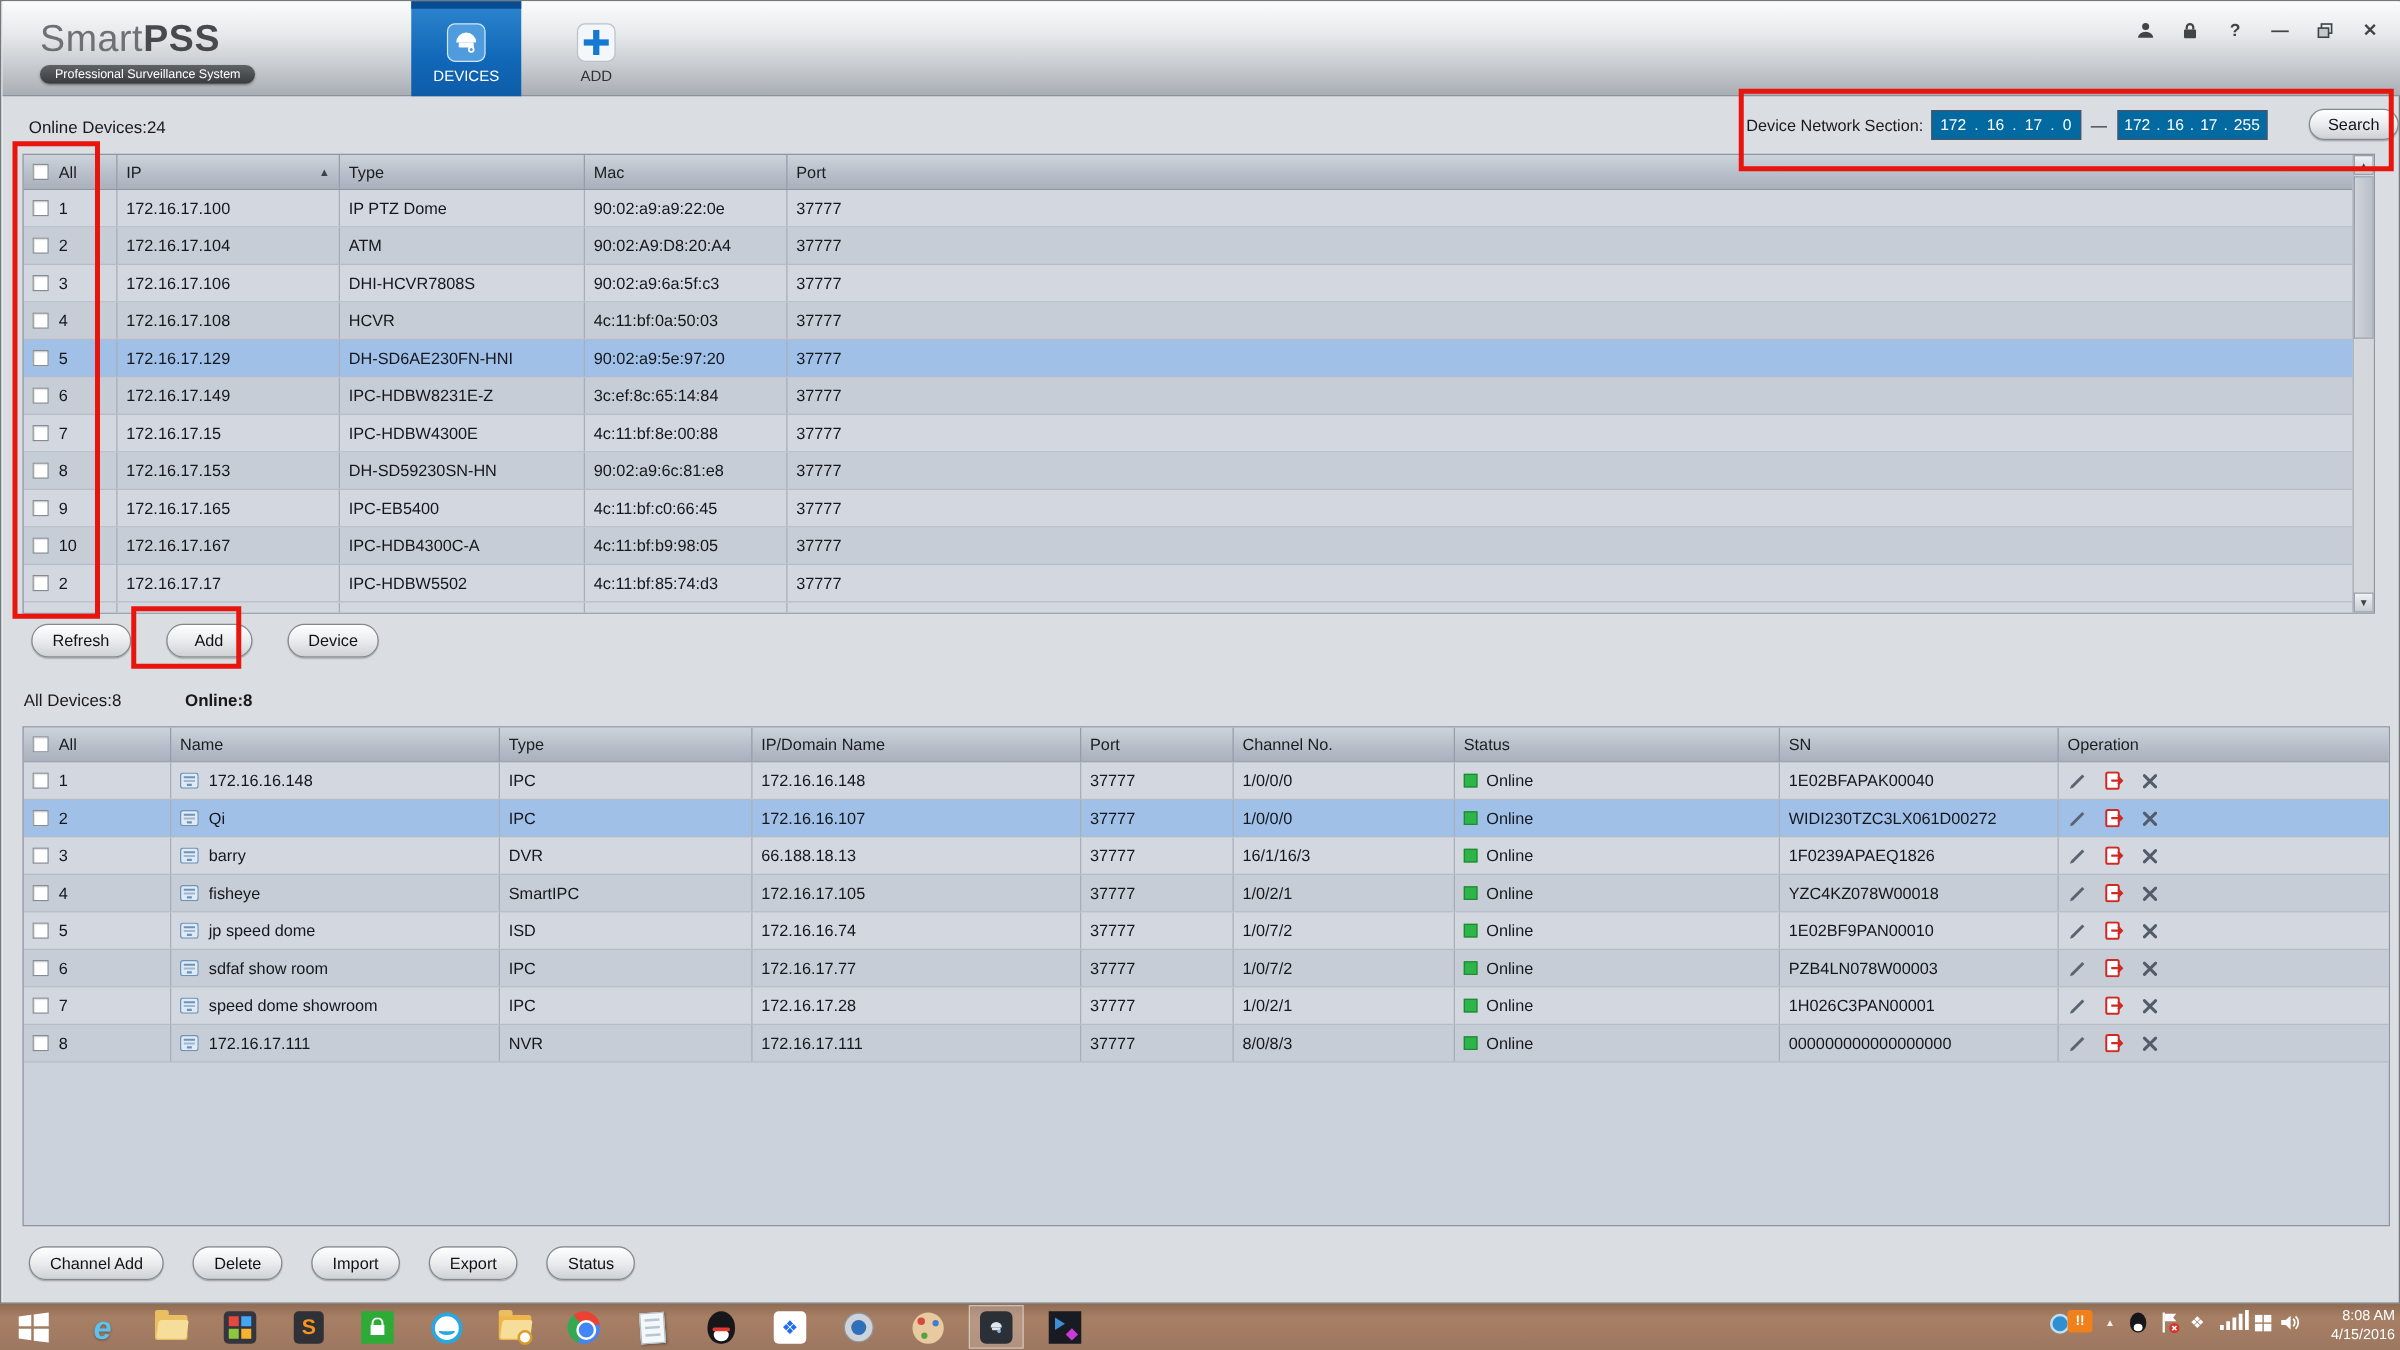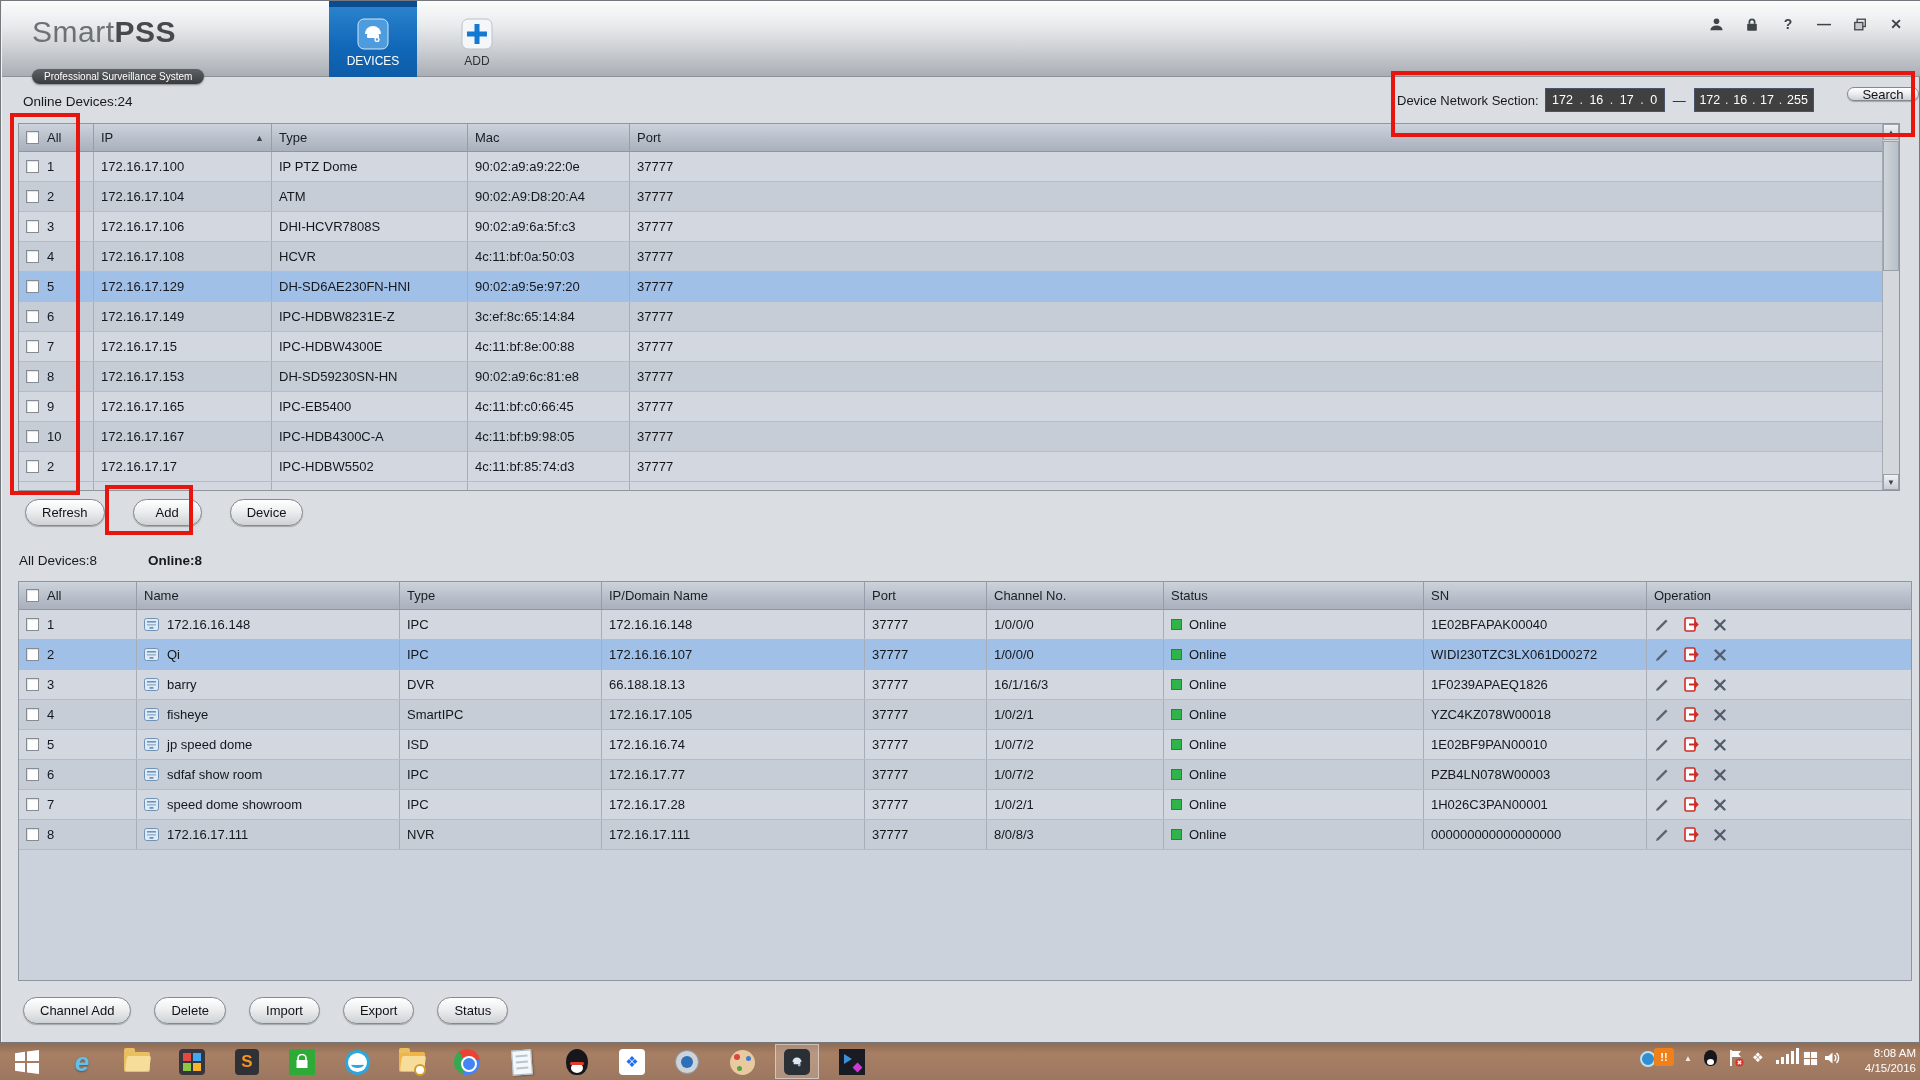--- a/index.html
+++ b/index.html
@@ -10,21 +10,21 @@
   
   .window{position:absolute;left:0;top:0;width:1920px;height:1043px;background:#dadde1;border:1px solid #75797e;box-shadow:inset 1px 0 0 #f2f3f4;}
 
   
   .titlebar{position:absolute;left:1px;top:0;width:1918px;height:76px;
     background:linear-gradient(180deg,#fbfcfc 0%,#e7e9eb 35%,#c2c6cb 75%,#a9aeb4 100%);
     border-bottom:1px solid #8d9298;}
   .logo{position:absolute;left:30px;top:14px;}
   .logo-line{font-size:30px;color:#6d7174;letter-spacing:.5px;}
   .logo-line b{color:#47494c;font-weight:bold;}
-  .logo-badge{margin-top:20px;display:inline-block;background:linear-gradient(180deg,#606366,#393c3f);
+  .logo-badge{margin-top:3px;display:inline-block;background:linear-gradient(180deg,#606366,#393c3f);
     color:#fff;font-size:10px;padding:2px 12px;border-radius:9px;box-shadow:0 1px 2px rgba(0,0,0,.4);}
 
   .tab{position:absolute;top:0;height:76px;text-align:center;cursor:pointer;}
   .tab .tab-ico{margin:17px auto 4px auto;width:32px;height:32px;}
   .tab .tab-lbl{font-size:12px;color:#2e3235;}
   .tab-home{left:200px;width:120px;}
   .tab-devices{left:327px;width:88px;background:linear-gradient(180deg,#2e86cf 0%,#1168b8 60%,#0d5ca8 100%);}
   .tab-devices::before{content:"";position:absolute;left:0;top:0;width:100%;height:6px;background:#0a4c92;}
   .tab-devices .tab-lbl{color:#fff;text-align:center;}
   .tab-add{left:430px;width:90px;}
@@ -35,29 +35,29 @@
 
   
   .lbl{position:absolute;font-size:13.5px;color:#17191c;}
   .lbl-online{left:22px;top:93px;}
   .lbl-alldev{left:18px;top:552px;}
   .lbl-online2{left:147px;top:552px;font-weight:bold;}
 
   
   .netsec{position:absolute;left:1396px;top:86px;height:26px;display:flex;align-items:center;}
   .netsec-lbl{font-size:13px;color:#17191c;margin-right:6px;}
-  .ipbox{width:120px;height:24px;background:#404040;border:1px solid #49546a;color:#fff;
+  .ipbox{width:120px;height:24px;background:#0369a1;border:1px solid #49546a;color:#fff;
     display:flex;align-items:center;justify-content:space-evenly;font-size:12.5px;cursor:text;}
   .ipbox .dot{opacity:.85;}
   .range-dash{color:#17191c;margin:0 8px;font-size:13px;}
   .btn{display:inline-flex;align-items:center;justify-content:center;height:27px;padding:0 16px;
     border:1px solid #83898f;border-radius:14px;font-size:13px;color:#101214;cursor:pointer;
     background:linear-gradient(180deg,#ffffff 0%,#eceef0 45%,#cfd2d5 100%);
     box-shadow:0 1px 1px rgba(0,0,0,.25);}
-  .btn-search{position:absolute;left:1846px;top:86px;width:72px;height:14px;}
+  .btn-search{position:absolute;left:1846px;top:86px;width:72px;height:25px;}
 
   
   .tbl{position:absolute;border:1px solid #8f96a0;background:#ccd2db;}
   .tbl1{left:17px;top:122px;width:1882px;height:368px;overflow:hidden;}
   .tbl2{left:17px;top:580px;width:1894px;height:400px;overflow:hidden;}
   .thead{display:flex;height:28px;background:linear-gradient(180deg,#cdd3db 0%,#b8bfca 55%,#aab1bd 100%);
     border-bottom:1px solid #8f96a0;}
   .th{display:flex;align-items:center;padding:0 7px;font-size:13px;color:#1a1d21;
     border-right:1px solid #959caa;overflow:hidden;white-space:nowrap;}
   .trow{display:flex;height:30px;border-bottom:1px solid #b6bcc6;cursor:default;}

